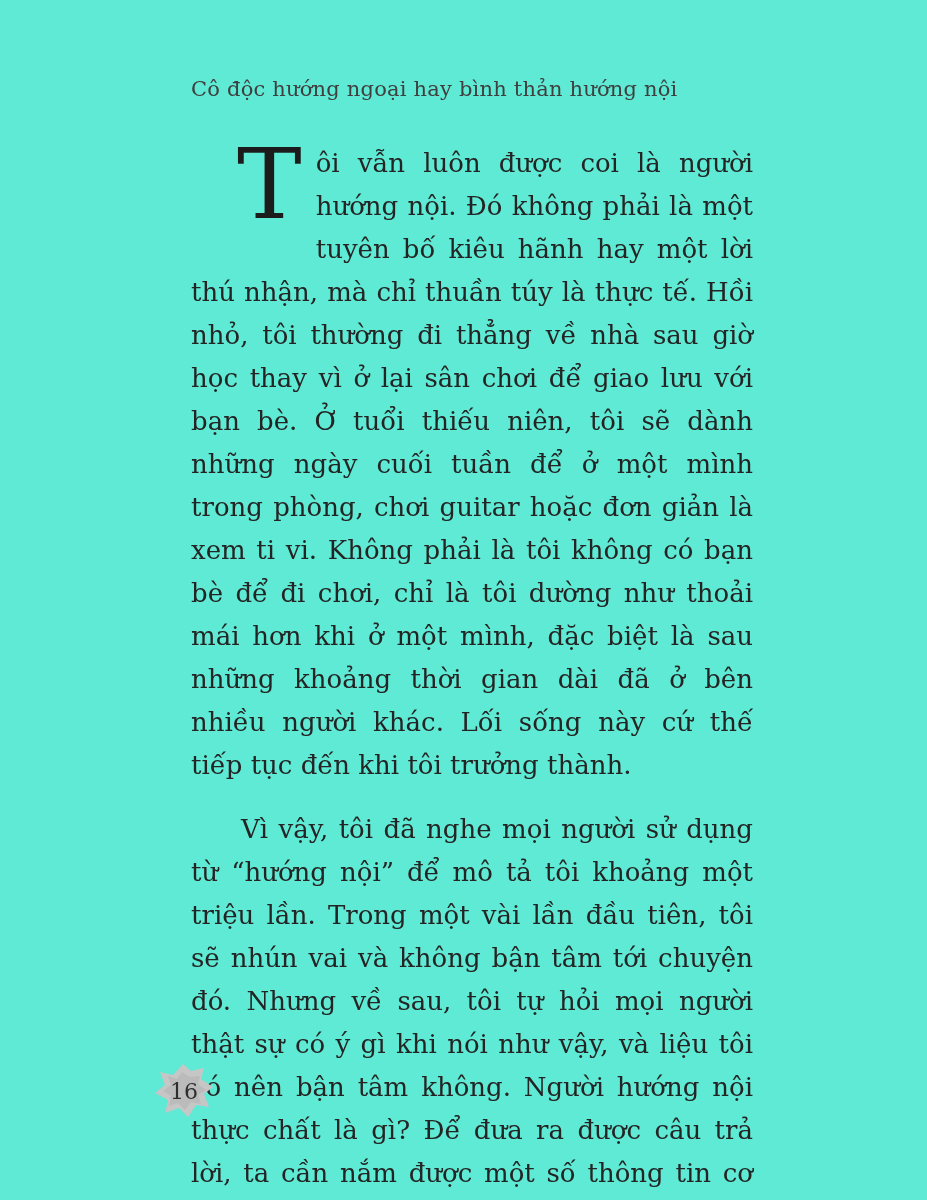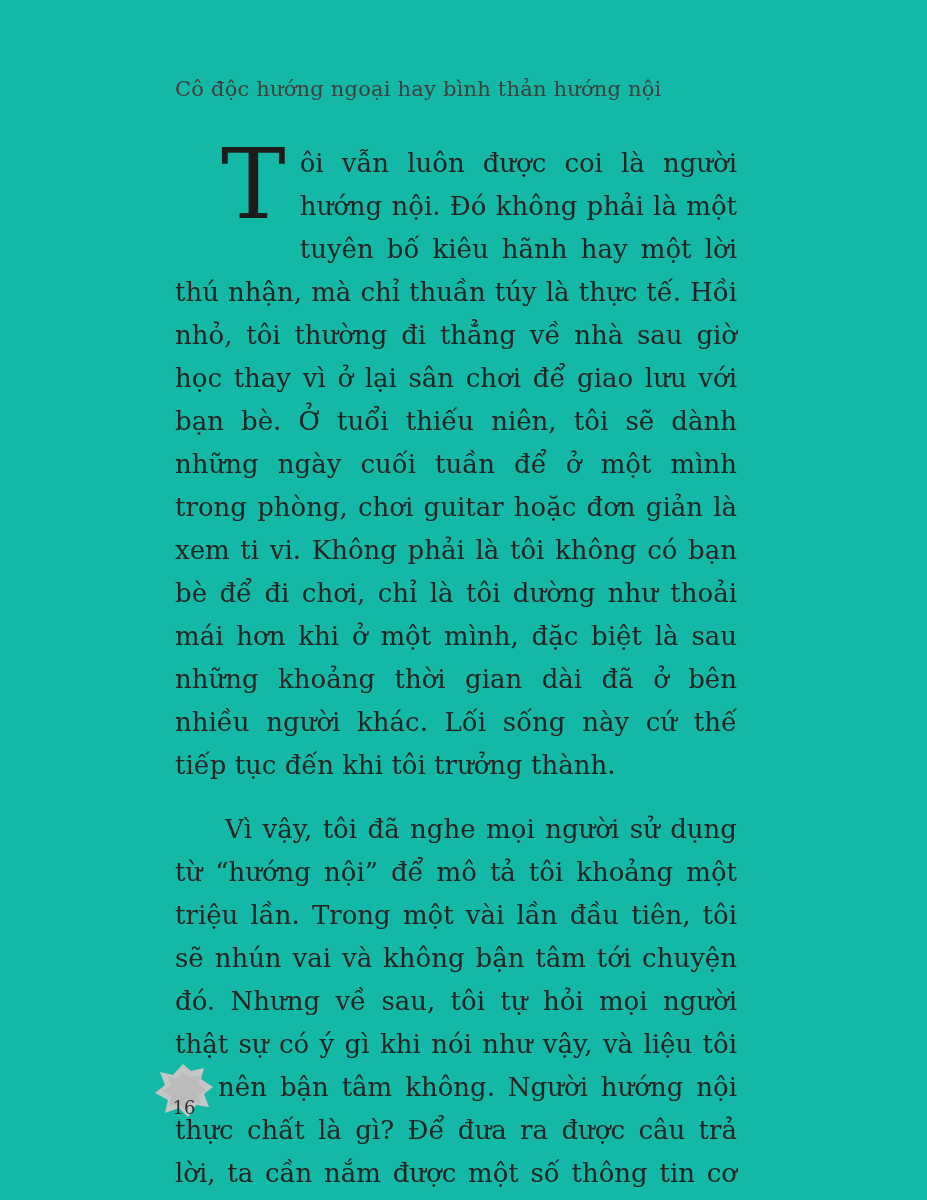--- a/index.html
+++ b/index.html
@@ -4,25 +4,26 @@
 <style>
   html, body {
     margin: 0;
     padding: 0;
     background: #ffffff;
   }
   .page {
     position: relative;
     width: 927px;
     height: 1200px;
-    background: #14b8a6;
+    background: #5eead4;
     overflow: hidden;
     font-family: "DejaVu Serif", "Liberation Serif", serif;
     color: #222222;
     box-sizing: border-box;
+    padding-left: 16px;
   }
   .running-header {
     margin: 76px 190px 0 175px;
     font-size: 21px;
     line-height: 26px;
     color: #3f3f3f;
     letter-spacing: 0.2px;
   }
   .body-text {
     margin: 40px 190px 0 175px;
@@ -58,27 +59,27 @@
   .page-number-blob {
     position: absolute;
     left: 0;
     top: 0;
     width: 64px;
     height: 58px;
   }
   .page-number {
     position: absolute;
     left: 0;
-    top: 16px;
+    top: 0;
     width: 64px;
     height: 58px;
     display: flex;
     align-items: center;
     justify-content: center;
-    font-size: 18px;
+    font-size: 22px;
     color: #2e2e2e;
     font-family: "DejaVu Serif", "Liberation Serif", serif;
   }
 </style>
 </head>
 <body>
 
 <div class="page">
 
   <div class="running-header">Cô độc hướng ngoại hay bình thản hướng nội</div>

